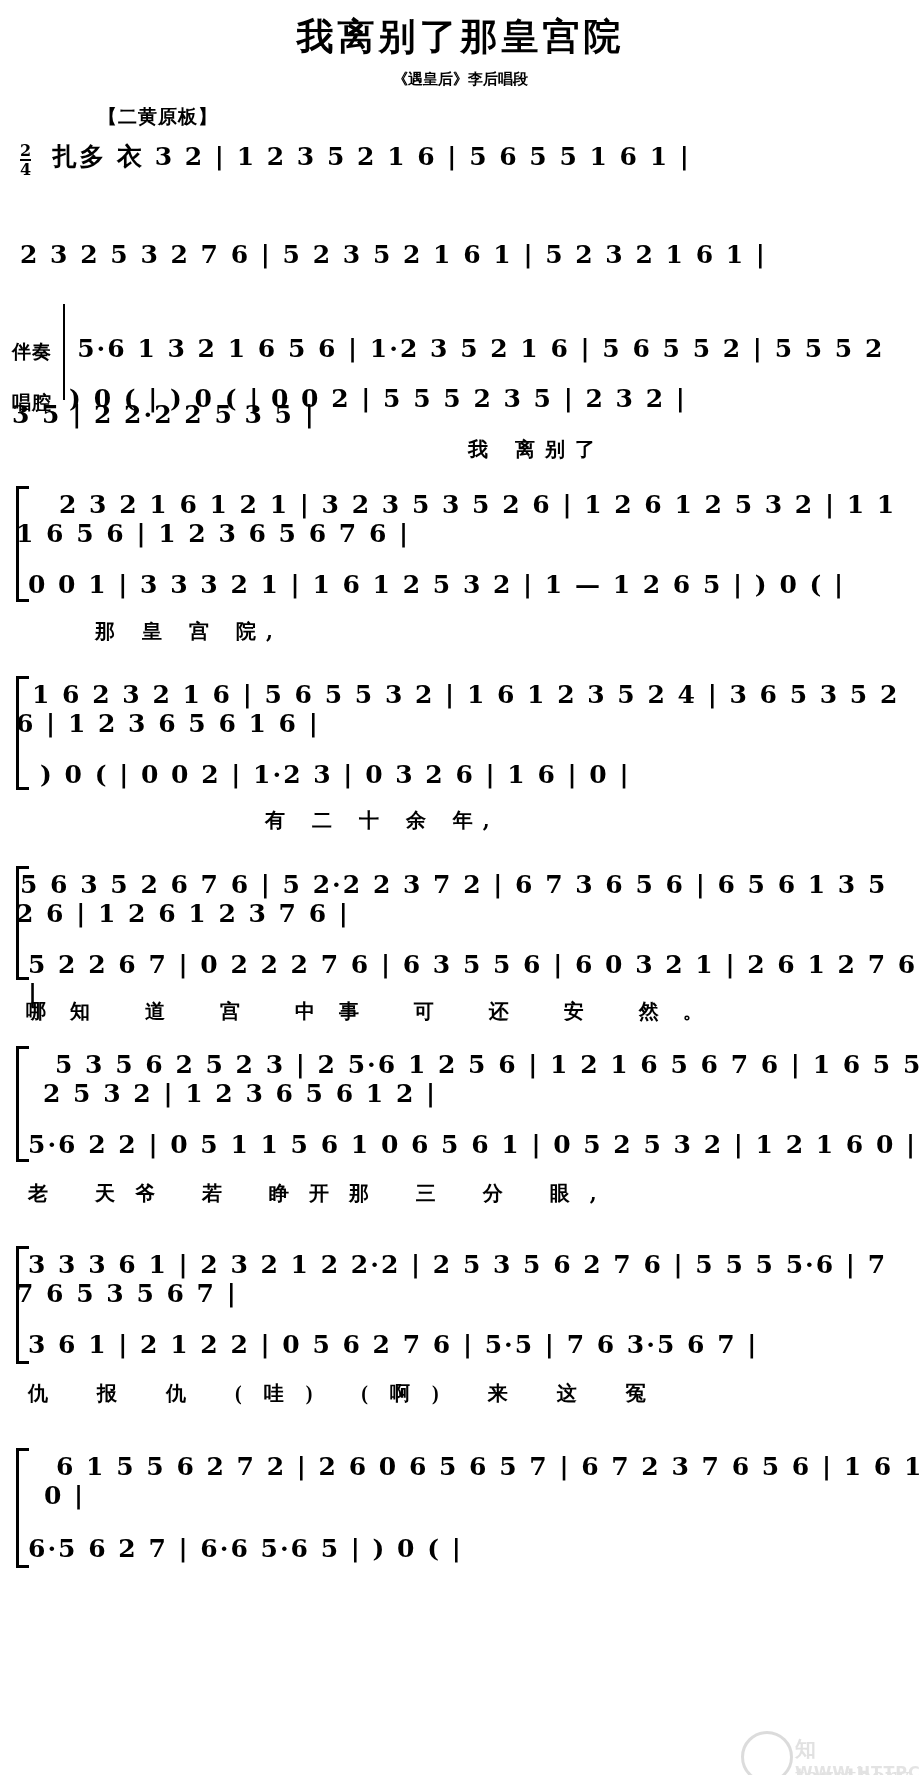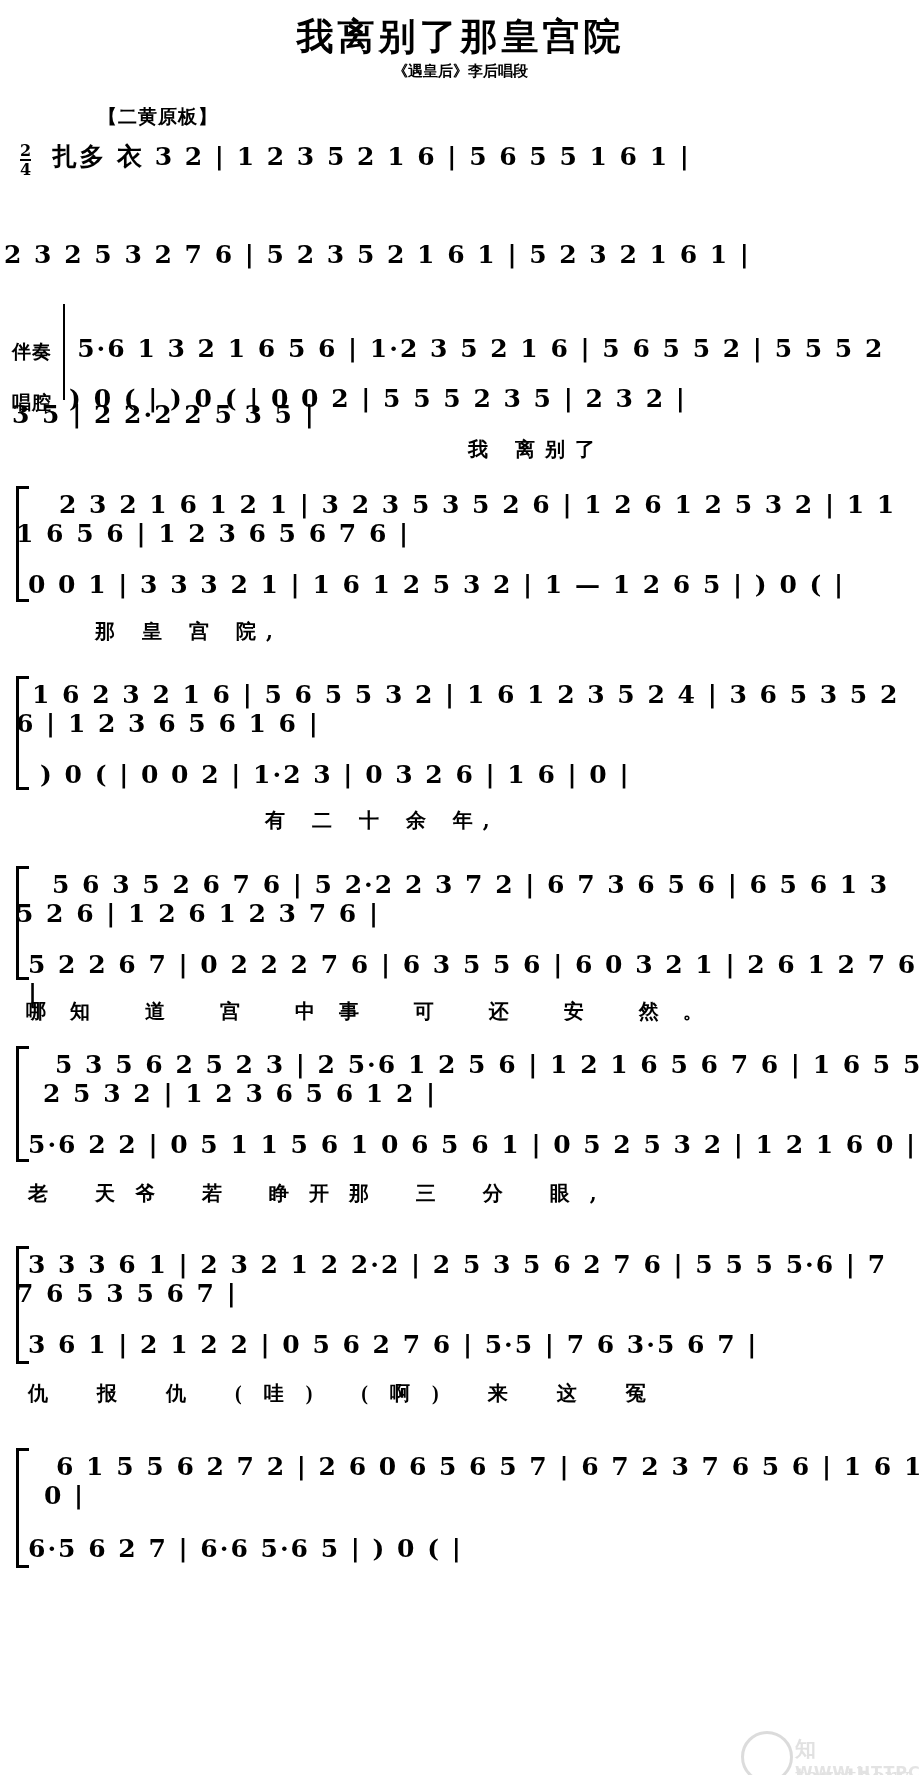--- a/index.html
+++ b/index.html
@@ -20,20 +20,21 @@
     font-weight:bold;
     font-size:37px;
     letter-spacing:4px;
     margin-top:12px;
   }
   .subtitle{
     text-align:center;
     font-family:"DejaVu Serif","Liberation Serif",serif;
     font-size:15px;
     font-weight:bold;
+    margin-top:8px;
   }
   .mode{
     position:absolute;
     left:98px;top:92px;
     font-family:"DejaVu Serif","Liberation Serif",serif;
     font-weight:bold;
     font-size:19px;
     letter-spacing:1px;
   }
   .num{
@@ -113,21 +114,21 @@
   <div class="subtitle">《遇皇后》李后唱段</div>
   <div class="mode">【二黄原板】</div>
 
   <div class="abs" style="left:20px;top:128px;width:880px;">
     <span class="meter">
       <span>2</span><span class="den">4</span>
     </span>
     <span class="num" style="margin-left:16px;">扎多  衣 3 2 | 1 2 3 5  2 1 6 | 5 6 5  5 1 6 1 |</span>
   </div>
 
-  <div class="abs" style="left:4px;top:228px;width:890px;">
+  <div class="abs" style="left:20px;top:228px;width:890px;">
     <span class="num">2 3 2 5  3 2 7 6 | 5 2 3 5  2 1 6 1 | 5 2 3  2 1 6 1 |</span>
   </div>
 
   <div class="abs" style="left:12px;top:292px;width:900px;">
     <span class="label" style="vertical-align:middle;">伴奏</span>
     <span class="bar" style="height:96px;margin-left:6px;"></span>
     <span class="num">5·6 1 3  2 1 6 5 6 | 1·2 3 5  2 1 6 | 5 6 5 5 2 | 5 5  5 2 3 5 | 2 2·2 2 5 3 5 |</span>
   </div>
 
   <div class="abs" style="left:12px;top:372px;width:900px;">
@@ -149,21 +150,21 @@
     <span class="brace" style="top:-4px;height:108px;"></span>
     <span class="num" style="margin-left:16px;">1 6 2 3  2 1 6 | 5 6 5   5 3 2 | 1 6 1 2  3 5 2 4 | 3 6 5  3 5 2 6 | 1 2 3 6  5 6 1 6 |</span>
   </div>
   <div class="abs" style="left:40px;top:748px;width:900px;">
     <span class="num">) 0 ( | 0      0 2 | 1·2   3 | 0    3 2 6 | 1   6 |    0 |</span>
   </div>
   <div class="abs lyric" style="left:265px;top:795px;">有 二 十  余  年,</div>
 
   <div class="abs" style="left:16px;top:858px;width:900px;">
     <span class="brace" style="top:-4px;height:108px;"></span>
-    <span class="num" style="margin-left:12px;padding-left:24px;">5 6 3 5  2 6 7 6 | 5 2·2  2 3 7 2 | 6 7 3 6  5 6 | 6 5 6 1  3 5 2 6 | 1 2 6 1  2 3 7 6 |</span>
+    <span class="num" style="margin-left:4px;">5 6 3 5  2 6 7 6 | 5 2·2  2 3 7 2 | 6 7 3 6  5 6 | 6 5 6 1  3 5 2 6 | 1 2 6 1  2 3 7 6 |</span>
   </div>
   <div class="abs" style="left:28px;top:938px;width:900px;">
     <span class="num">5 2    2 6 7 | 0 2    2 2 7 6 | 6 3 5   5 6 | 6 0    3 2 1 | 2 6 1  2 7 6 |</span>
   </div>
   <div class="abs lyric" style="left:26px;top:986px;letter-spacing:24px;">哪知 道  宫 中事 可 还  安  然。</div>
 
   <div class="abs" style="left:16px;top:1038px;width:900px;padding-left:27px;">
     <span class="brace" style="top:-4px;height:110px;"></span>
     <span class="num" style="margin-left:12px;">5 3 5 6  2 5 2 3 | 2 5·6  1 2 5 6 | 1 2 1 6  5 6 7 6 | 1 6 5 5  2 5 3 2 | 1 2 3 6  5 6 1 2 |</span>
   </div>

